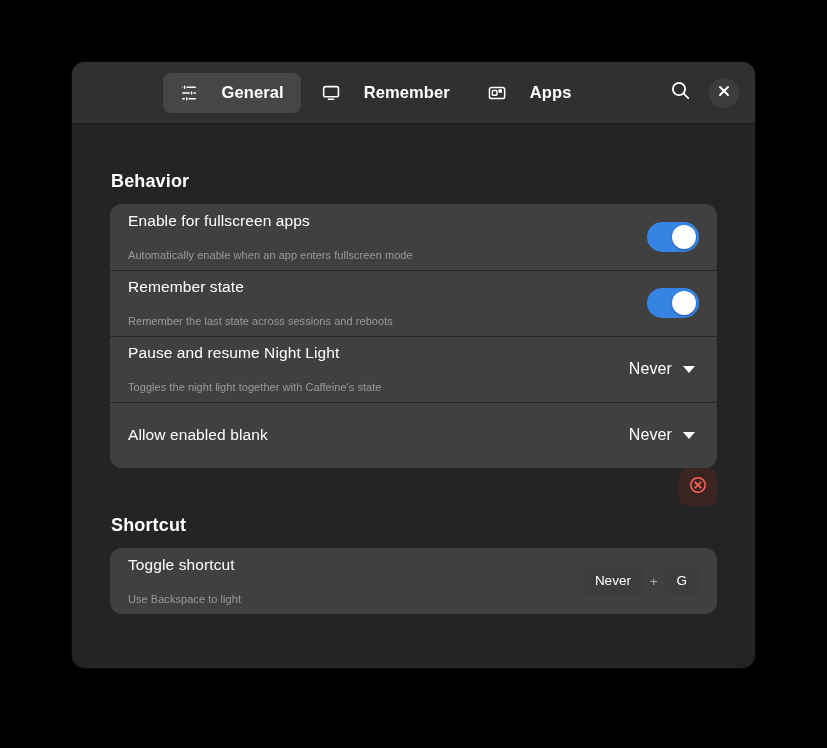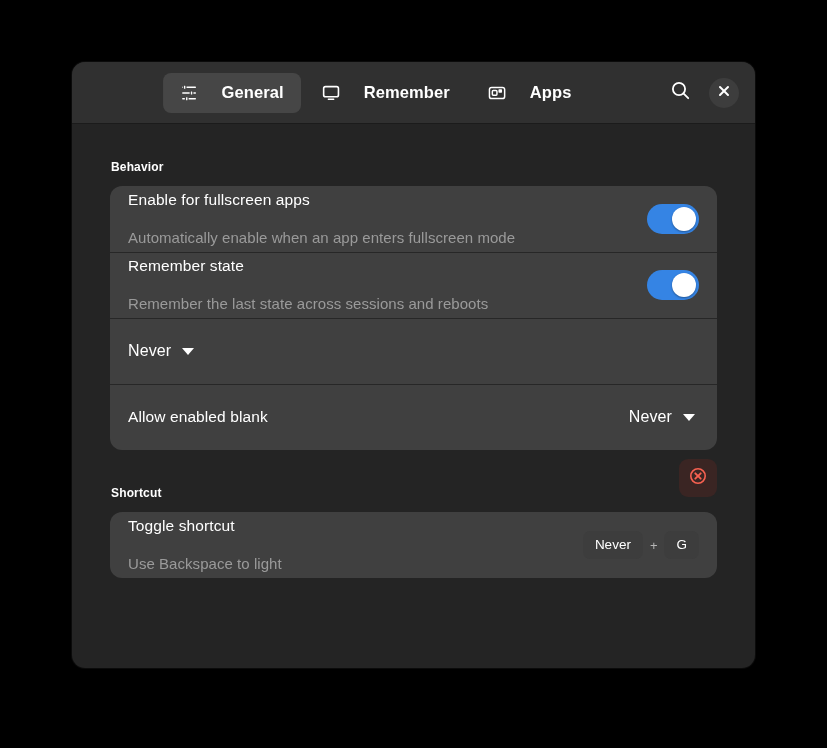--- a/index.html
+++ b/index.html
@@ -101,28 +101,28 @@
 
   
   .content {
     flex: 1;
     overflow: hidden;
     padding: 0 38px;
     box-sizing: border-box;
   }
   .group-title {
     color: #ffffff;
-    font-size: 12px;
+    font-size: 18px;
     font-weight: 700;
-    margin: 36px 0 12px 1px;
+    margin: 47px 0 12px 1px;
     letter-spacing: 0.15px;
   }
   .group-head {
     display: flex;
-    align-items: center;
+    align-items: flex-start;
     justify-content: space-between;
   }
   .group-head .group-title { margin-bottom: 12px; }
 
   .reset-btn {
     width: 38px;
     height: 38px;
     border-radius: 9px;
     background: #3a2523;
     display: flex;
@@ -154,21 +154,21 @@
   }
   .row-text { flex: 1; min-width: 0; }
   .row-title {
     color: #ffffff;
     font-size: 15.5px;
     line-height: 1.25;
     letter-spacing: 0.1px;
   }
   .row-sub {
     color: #9a9a9a;
-    font-size: 15px;
+    font-size: 11px;
     margin-top: 19px;
     line-height: 1.25;
     letter-spacing: 0.05px;
   }
 
   
   .switch {
     width: 52px;
     height: 30px;
     border-radius: 16px;
@@ -318,20 +318,24 @@
         <div class="row-text">
           <div class="row-title">Remember state</div>
           <div class="row-sub">Remember the last state across sessions and reboots</div>
         </div>
         <div class="switch">
           <div class="knob"></div>
         </div>
       </div>
 
       <div class="row">
+        <div class="row-text">
+          <div class="row-title">Pause and resume Night Light</div>
+          <div class="row-sub">Toggles the night light together with Caffeine's state</div>
+        </div>
         <div class="dropdown">
           <span class="val">Never</span>
           <span class="caret"></span>
         </div>
       </div>
 
       <div class="row">
         <div class="row-text">
           <div class="row-title">Allow enabled blank</div>
         </div>

